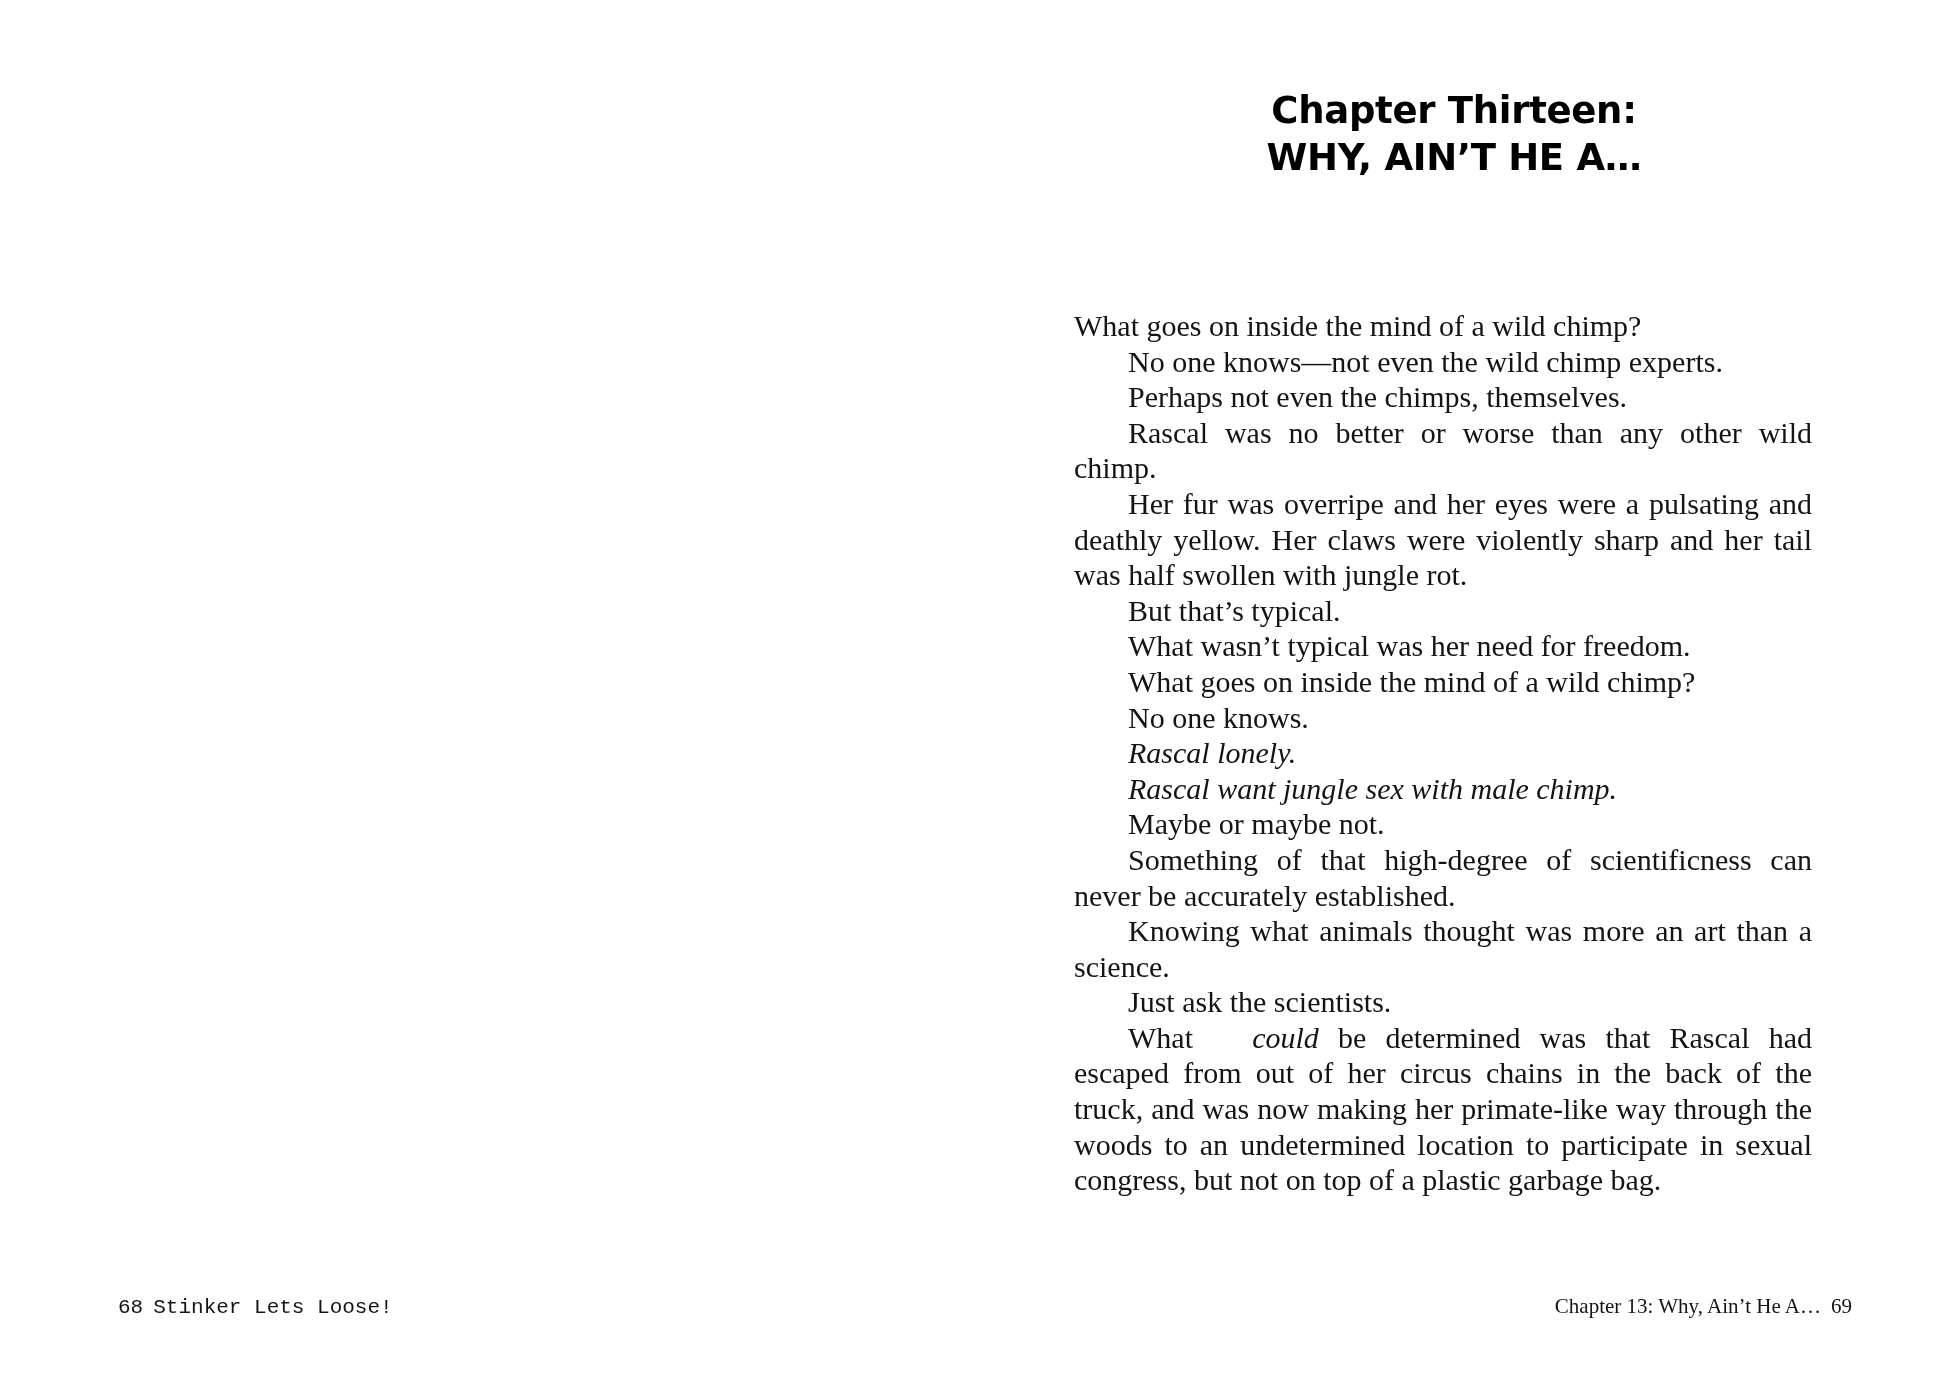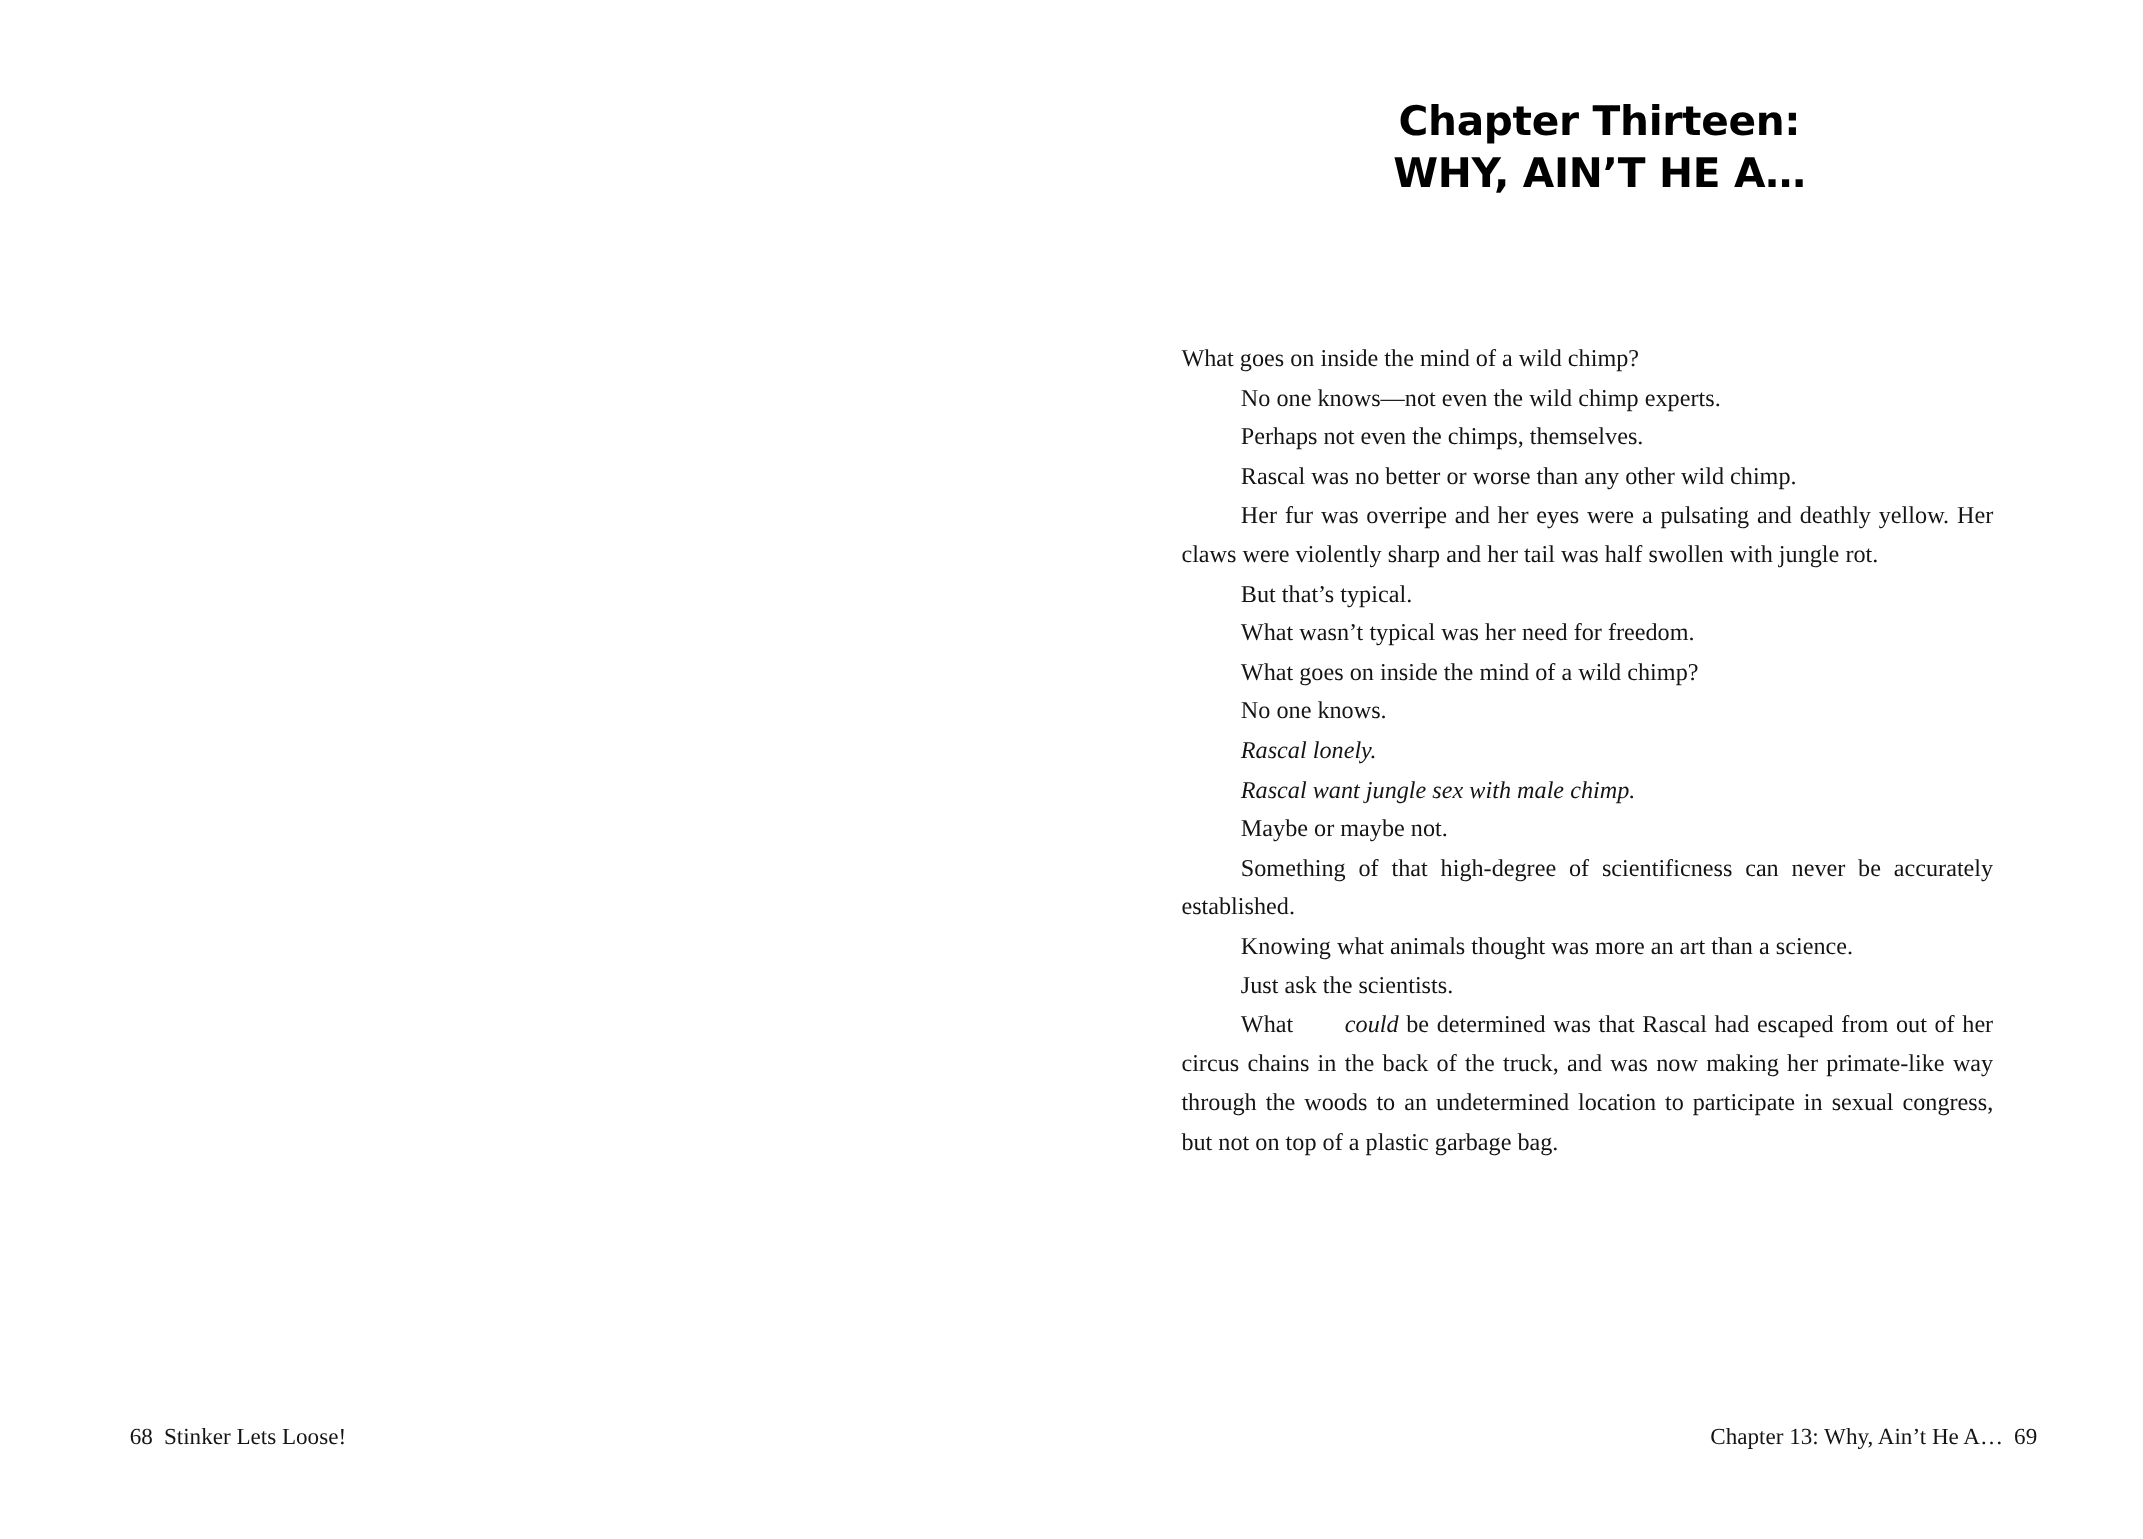--- a/index.html
+++ b/index.html
@@ -54,21 +54,21 @@
     color: #000000;
     white-space: nowrap;
   }
 
   
   .body-col {
     position: absolute;
     left: 100px;
     top: 308px;
     width: 738px;
-    font-size: 22px;
+    font-size: 30px;
     line-height: 35.6px;
     text-align: justify;
     text-justify: inter-word;
     color: #141414;
   }
 
   .body-col p {
     margin: 0;
     text-indent: 0;
   }
@@ -91,20 +91,21 @@
   .footer {
     position: absolute;
     bottom: 80px;
     font-size: 21px;
     color: #141414;
     white-space: nowrap;
   }
 
   .footer-left {
     left: 118px;
+    font-family: Liberation Mono, monospace;
   }
 
   .footer-right {
     right: 96px;
   }
 
   .footer .folio {
     display: inline;
   }
 

